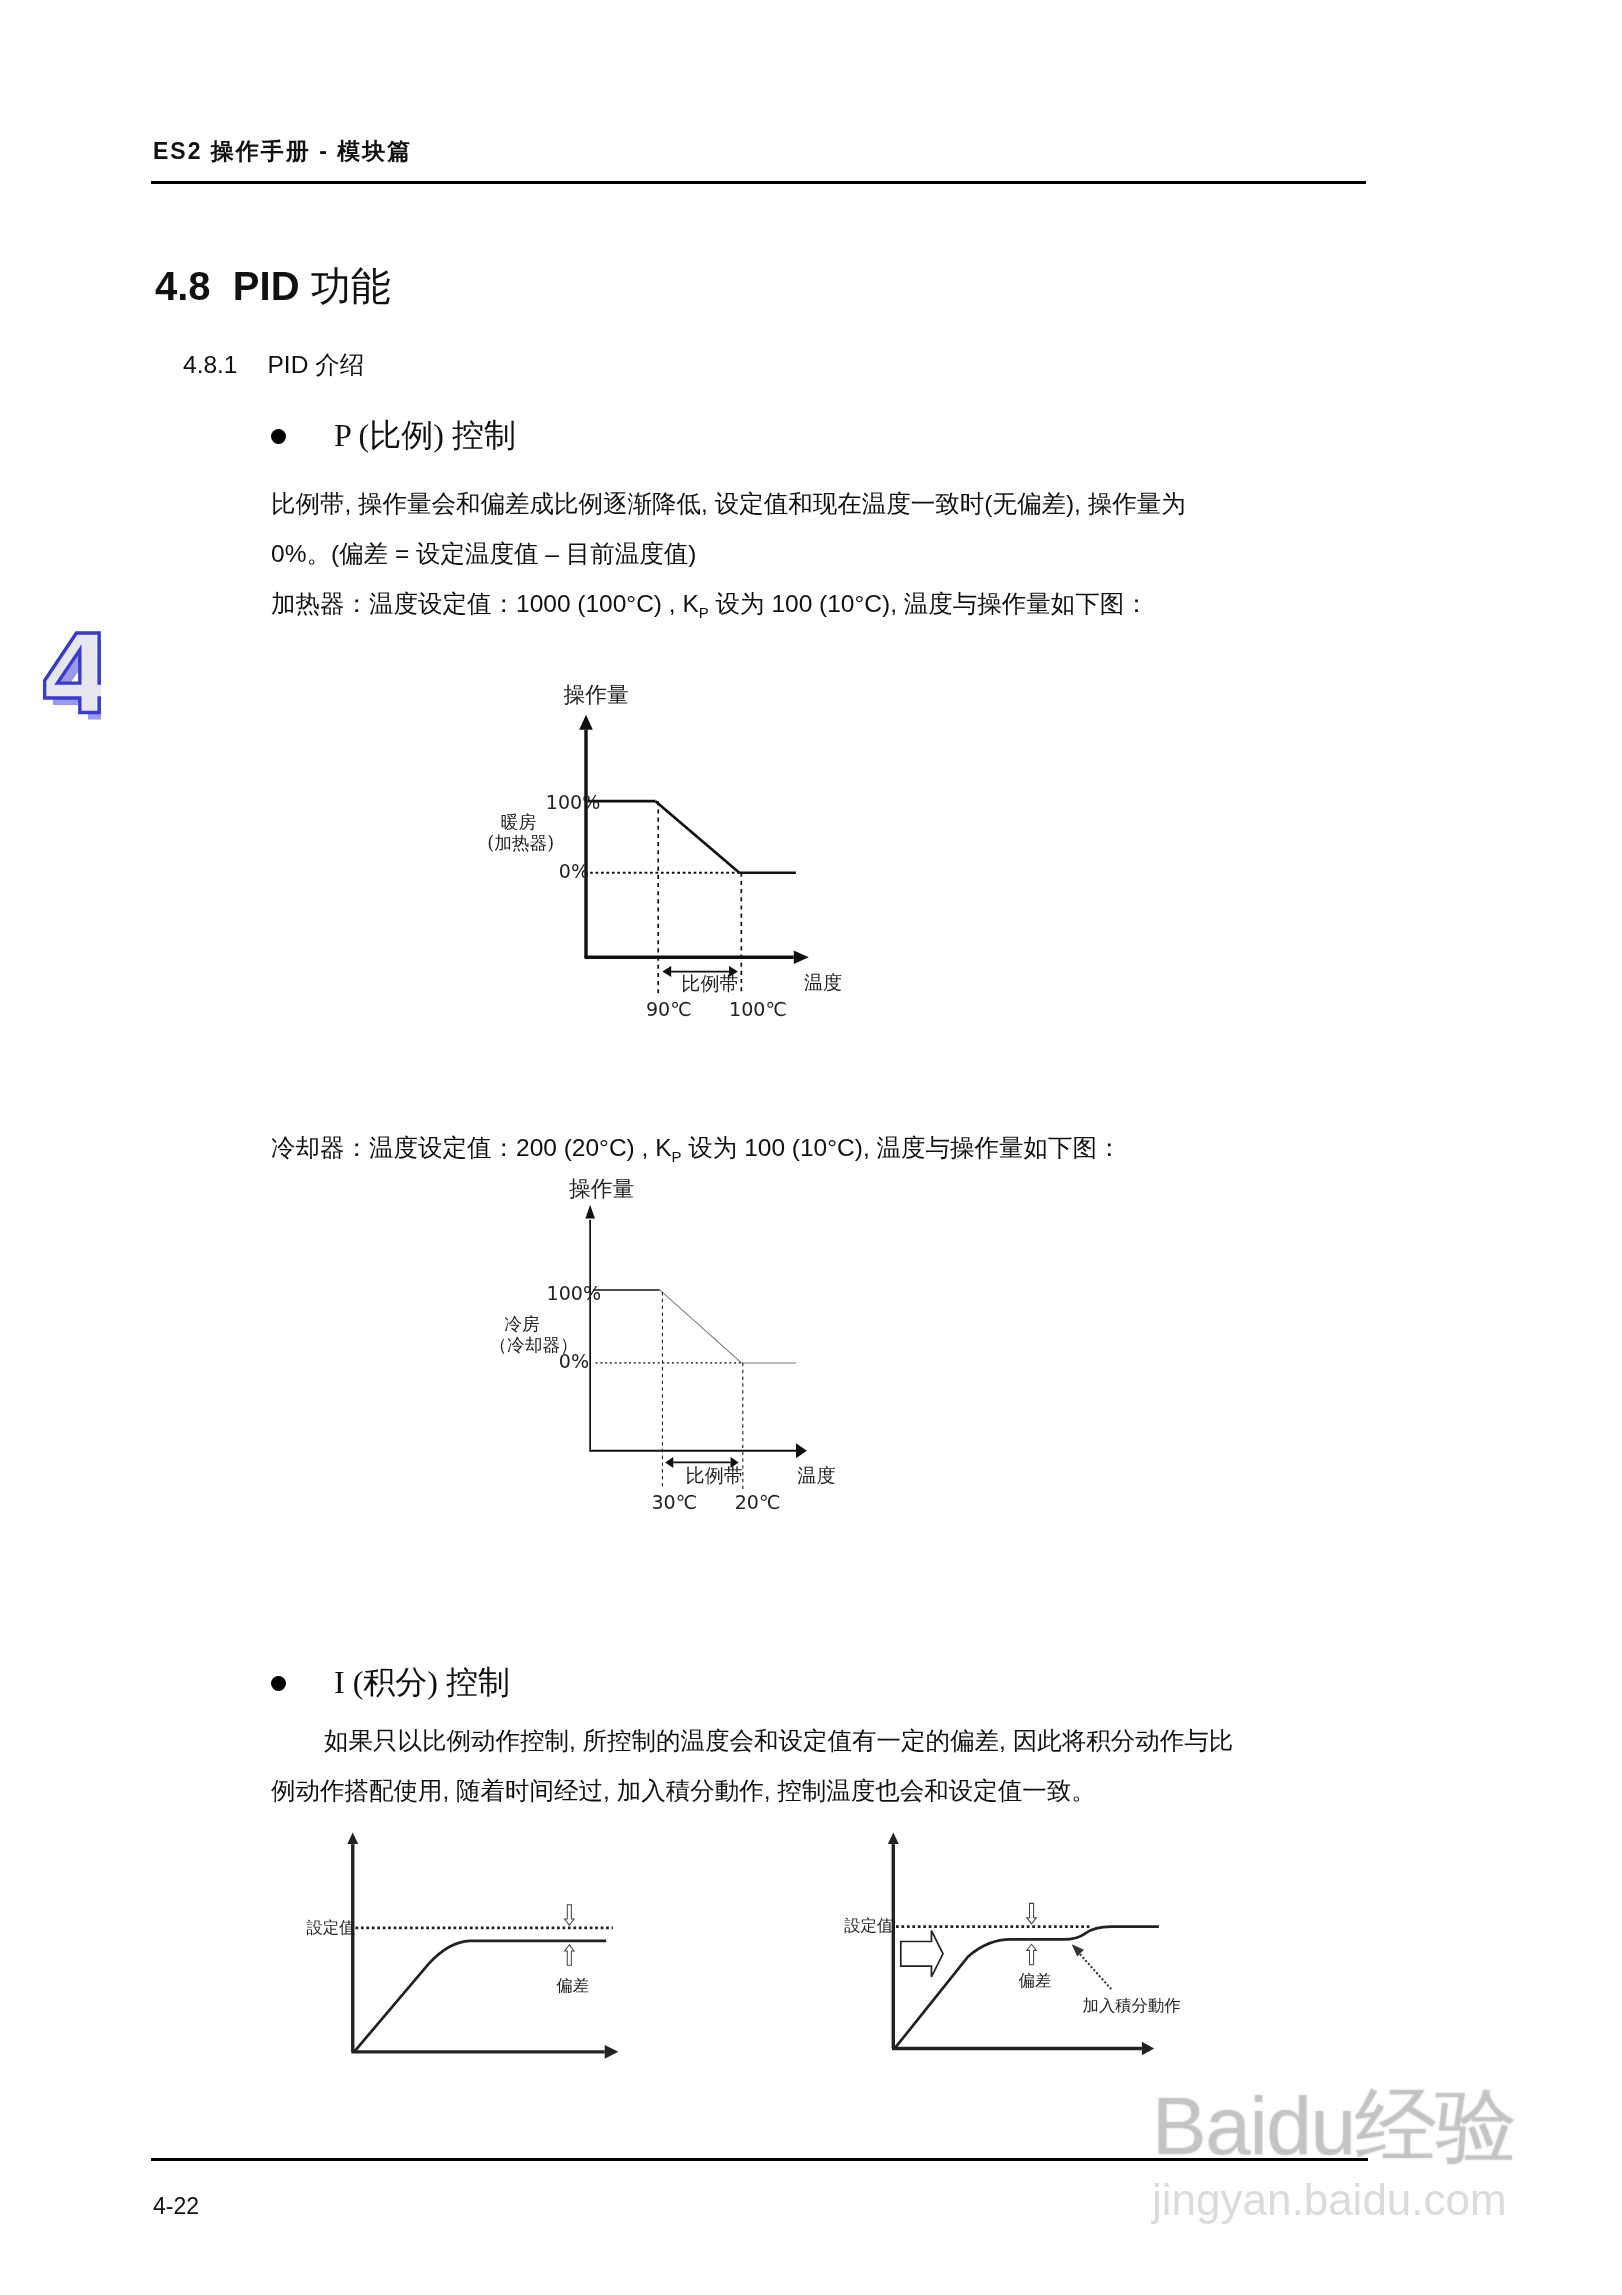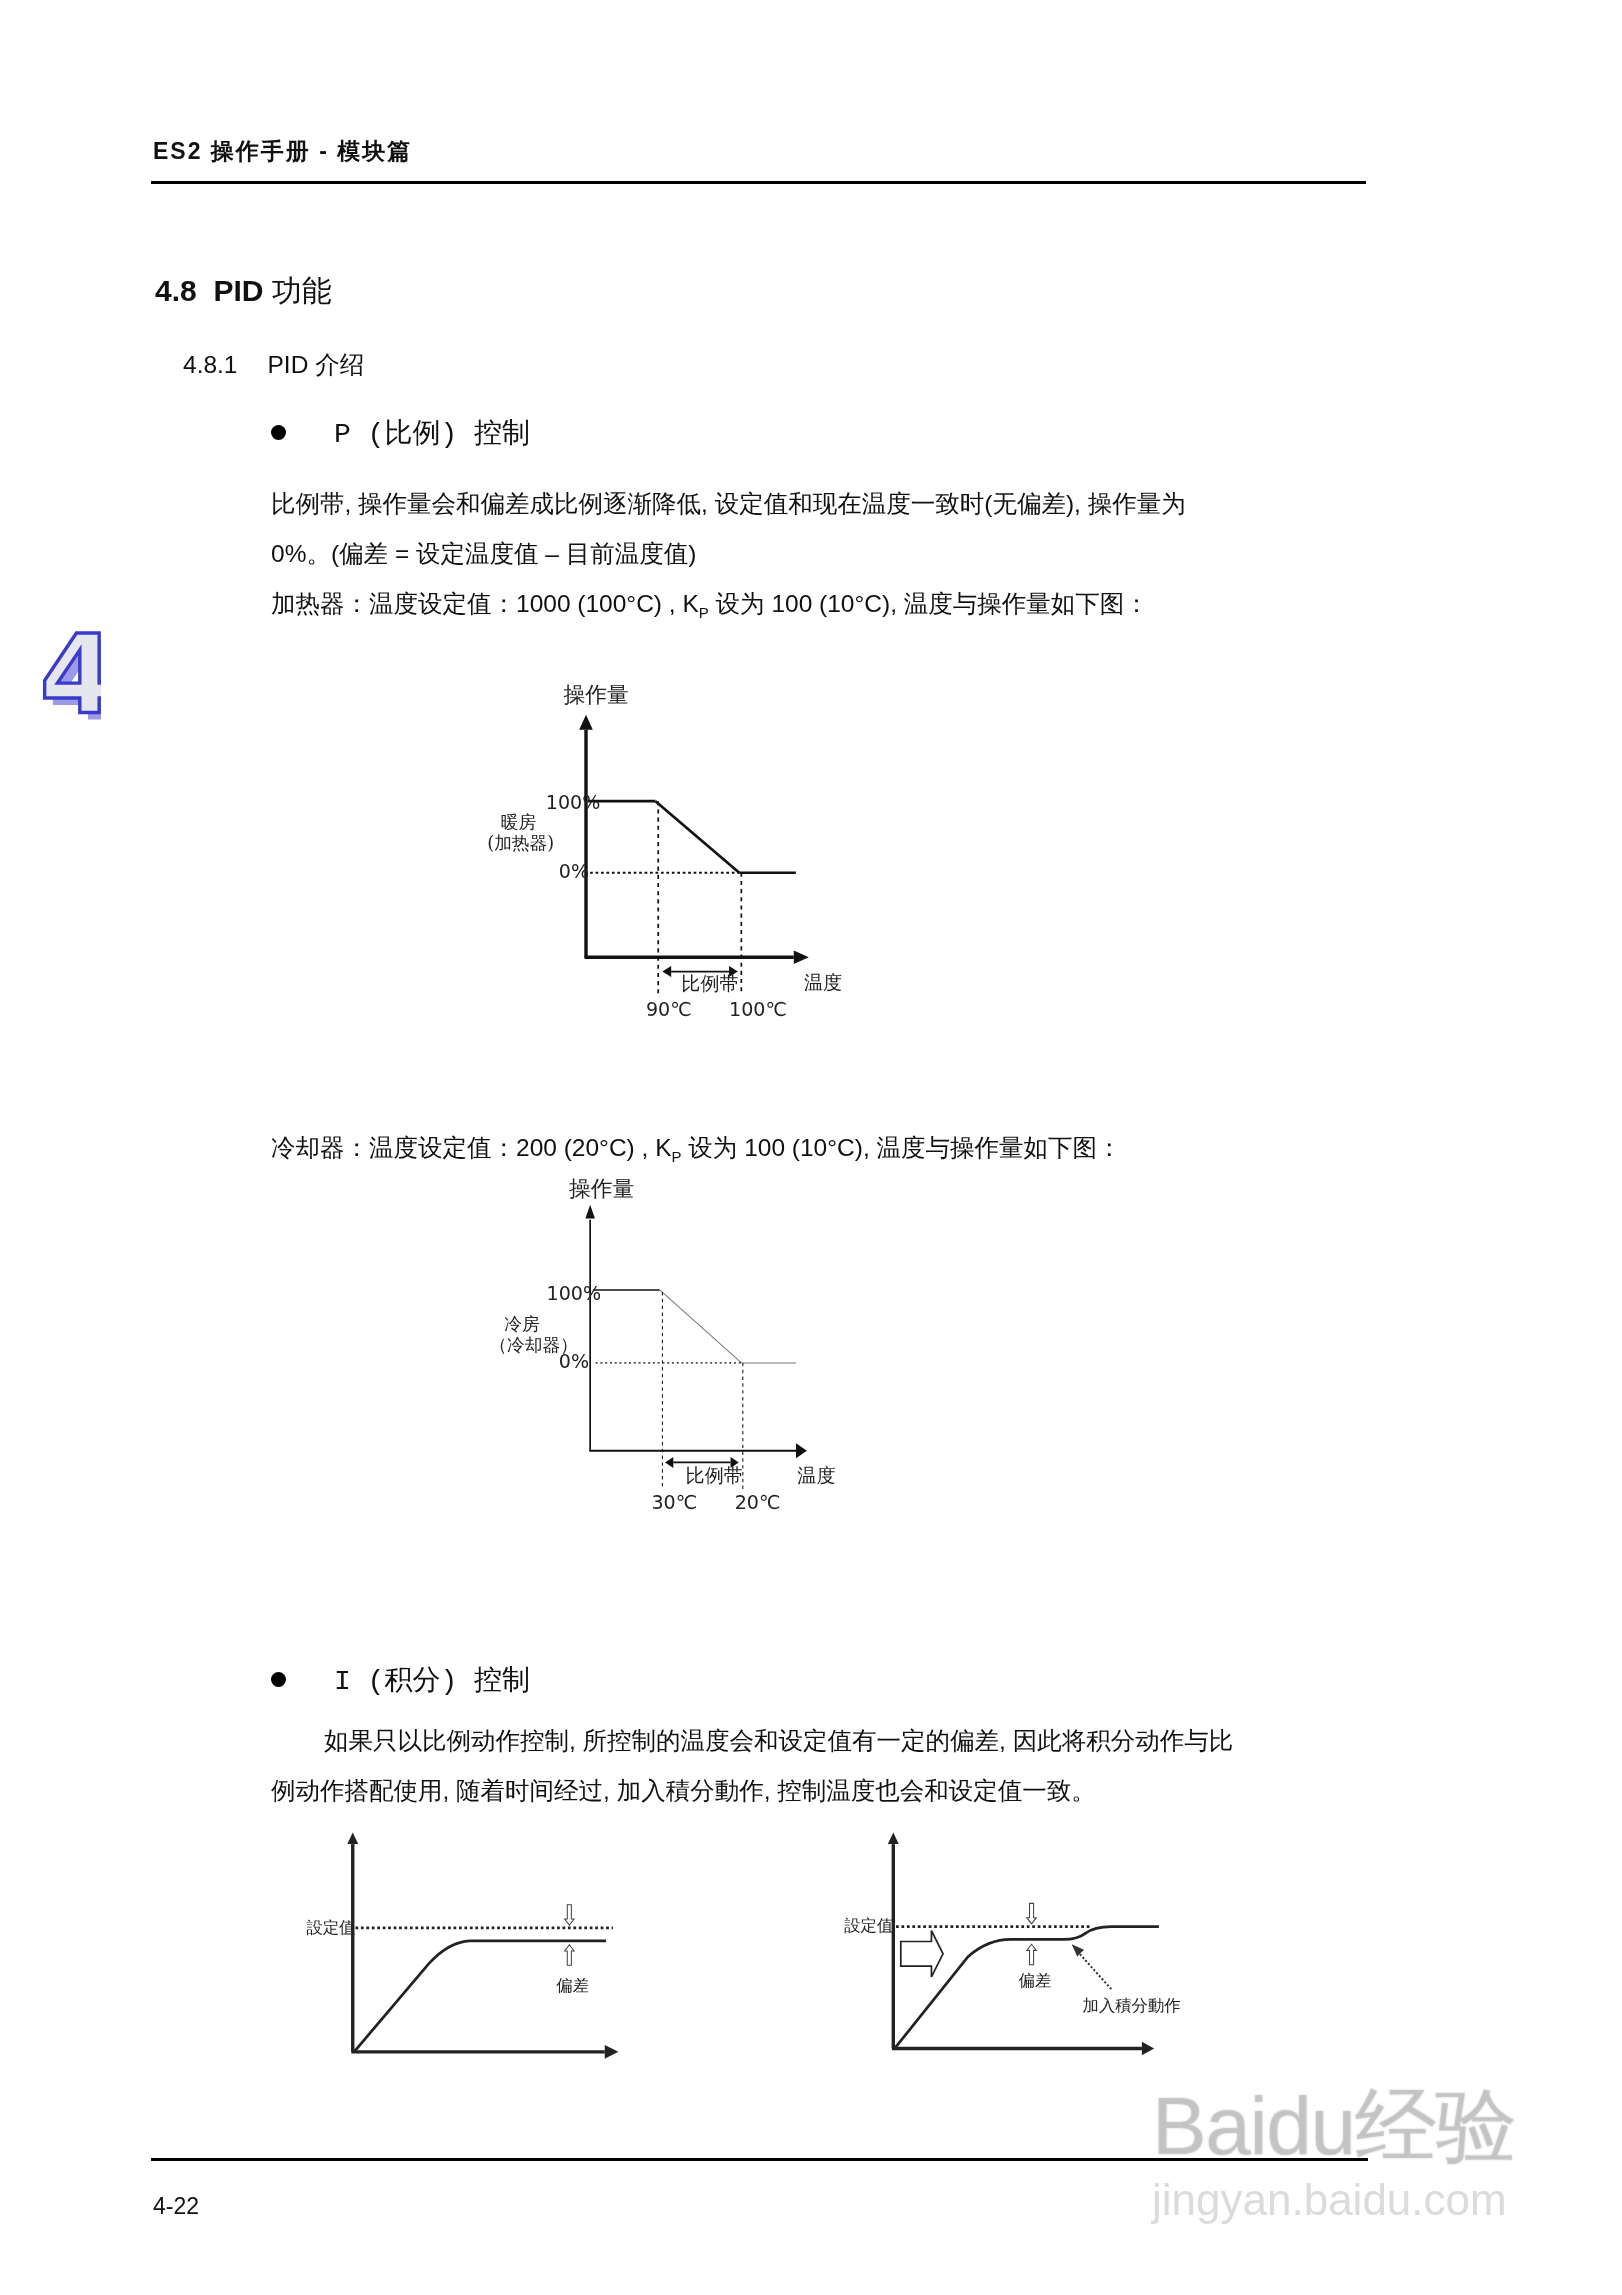--- a/index.html
+++ b/index.html
@@ -8,30 +8,30 @@
     font-family: "DejaVu Sans", "Liberation Sans", sans-serif; color: #111;
     overflow: hidden;
   }
   .abs { position: absolute; }
   .header-title {
     left: 153px; top: 136px; font-size: 23px; font-weight: bold; letter-spacing: 2px;
     font-family: "Liberation Sans", "DejaVu Sans", sans-serif;
   }
   .rule { background: #000; height: 2.7px; }
   .section-title {
-    left: 155px; top: 271px; font-size: 30px; font-weight: bold;
+    left: 155px; top: 259px; font-size: 40px; font-weight: bold;
     font-family: "Liberation Sans", "DejaVu Sans", sans-serif;
   }
   .section-title .cn { font-weight: normal; }
   .subsection-title {
     left: 183px; top: 348px; font-size: 24.5px;
     font-family: "Liberation Sans", "DejaVu Sans", sans-serif;
   }
   .subsection-title .num { margin-right: 30px; }
-  .bullet-row { font-size: 28px; font-family: Liberation Mono, monospace; }
+  .bullet-row { font-size: 32px; font-family: Liberation Serif, serif; }
   .bullet-dot { display: inline-block; width: 15px; height: 15px; border-radius: 50%; background: #000; margin-right: 48px; vertical-align: middle; position: relative; top: -2px;}
   .para { font-size: 24.5px; line-height: 50px; font-family: "Liberation Sans", "DejaVu Sans", sans-serif; }
   .para .indent { display: inline-block; width: 53px; }
   .chapter-tab { left: 33px; top: 617px; width: 68px; height: 116px; }
   .chart-label { font-family: "DejaVu Serif", "Liberation Serif", serif; color: #222; }
   .footer-page { left: 153px; top: 2193px; font-size: 23px; font-family: "Liberation Sans", "DejaVu Sans", sans-serif; }
   .watermark { left: 1152px; top: 2072px; color: rgba(190,190,190,0.55); font-family: "Liberation Sans", "DejaVu Sans", sans-serif; font-weight: normal; }
   .watermark .brand { font-size: 82px; letter-spacing: -1.4px; text-shadow: 0 0 2px rgba(150,150,150,0.5); }
   .watermark .site { font-size: 44px; margin-top: -6.8px; }
   svg text { font-family: "DejaVu Sans", "Liberation Sans", sans-serif; }

